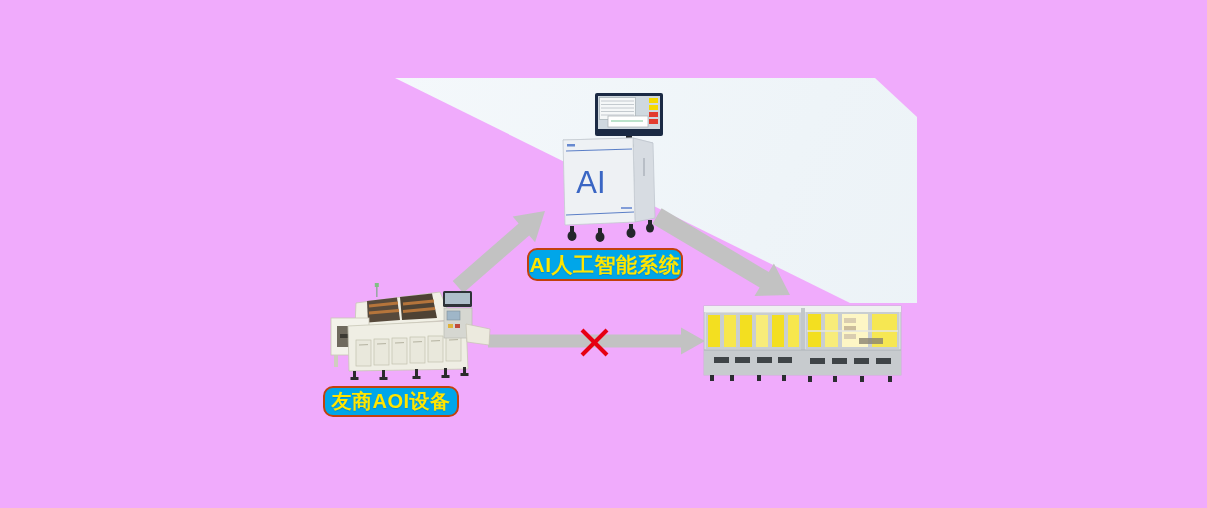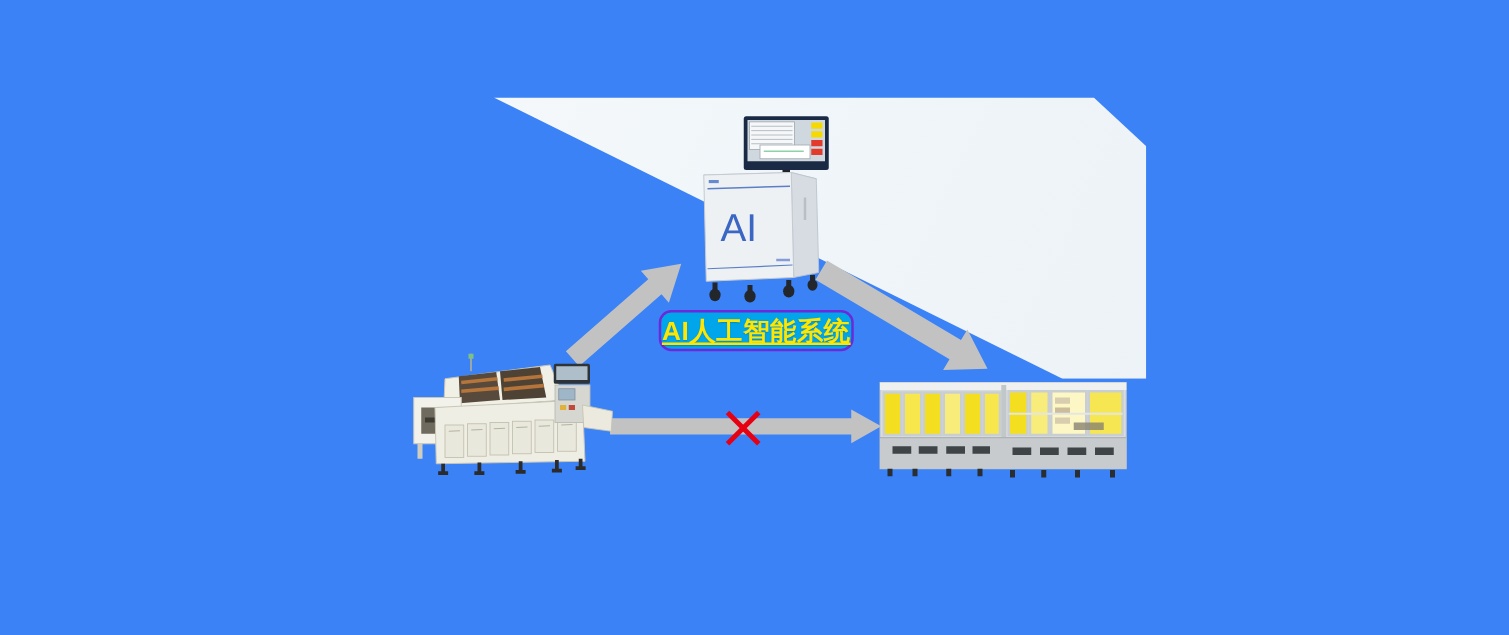--- a/index.html
+++ b/index.html
@@ -1,32 +1,31 @@
 <!DOCTYPE html>
 <html style="--label-bg: #00A6E9; --label-text: #FFE600; --arrow: #C2C2C2; --cross: #E60012; --ai-letters: #3A66C4;"><head>
 <meta charset="utf-8">
 <style>
   html,body{margin:0;padding:0;background:#fff;}
   .canvas{
-    position:relative;width:1207px;height:508px;background:#3b82f6;overflow:hidden;
+    position:relative;width:1207px;height:508px;background:#f0abfc;overflow:hidden;
     font-family:"Liberation Sans","DejaVu Sans",sans-serif;
   }
   .bg-shape{
     position:absolute;left:0;top:0;width:1207px;height:508px;
     background:linear-gradient(115deg,#fafcfe 0%,#eef4f8 60%,#e9f0f5 100%);
     clip-path:polygon(395px 78px,875px 78px,917px 117px,917px 303px,850px 303px);
   }
   svg{position:absolute;display:block;}
   .arrow-layer{left:0;top:0;}
   .node-label{
     position:absolute;box-sizing:border-box;display:flex;align-items:center;justify-content:center;
     background:var(--label-bg,#00A6E9);color:var(--label-text,#FFE600);
-    border:2px solid #6d28d9;border-radius:10px;font-weight:bold;white-space:nowrap;
+    border:2px solid #c2410c;border-radius:10px;font-weight:bold;white-space:nowrap;
     text-shadow:0 1px 1px rgba(0,60,120,0.25);
-    text-decoration:underline;
   }
   .label-ai{left:527px;top:248px;width:156px;height:33px;font-size:21px;letter-spacing:0.5px;}
   .label-aoi{left:323px;top:386px;width:136px;height:31px;font-size:20px;letter-spacing:0.5px;}
   .label-vendor{left:733px;top:388px;width:136px;height:30px;font-size:20px;letter-spacing:2px;}
 </style>
 </head>
 <body>
 
 <div class="canvas">
 
@@ -210,14 +209,15 @@
       <rect x="55" y="77" width="4" height="6"></rect>
         <rect x="80" y="77" width="4" height="6"></rect>
       <rect x="106" y="78" width="4" height="6"></rect>
         <rect x="131" y="78" width="4" height="6"></rect>
       <rect x="158" y="78" width="4" height="6"></rect>
         <rect x="186" y="78" width="4" height="6"></rect>
     </g>
   </svg>
 
   <div class="node-label label-ai">AI人工智能系统</div>
+  <div class="node-label label-aoi">友商AOI设备</div>
 
 </div>
 
 </body></html>

